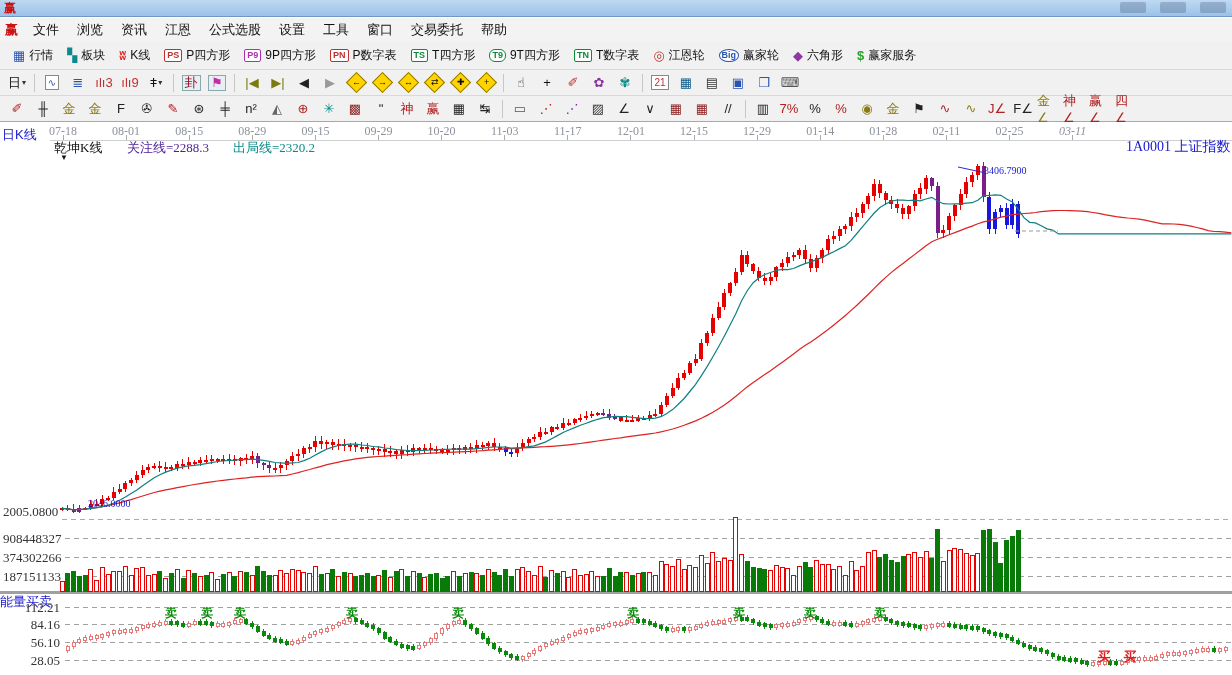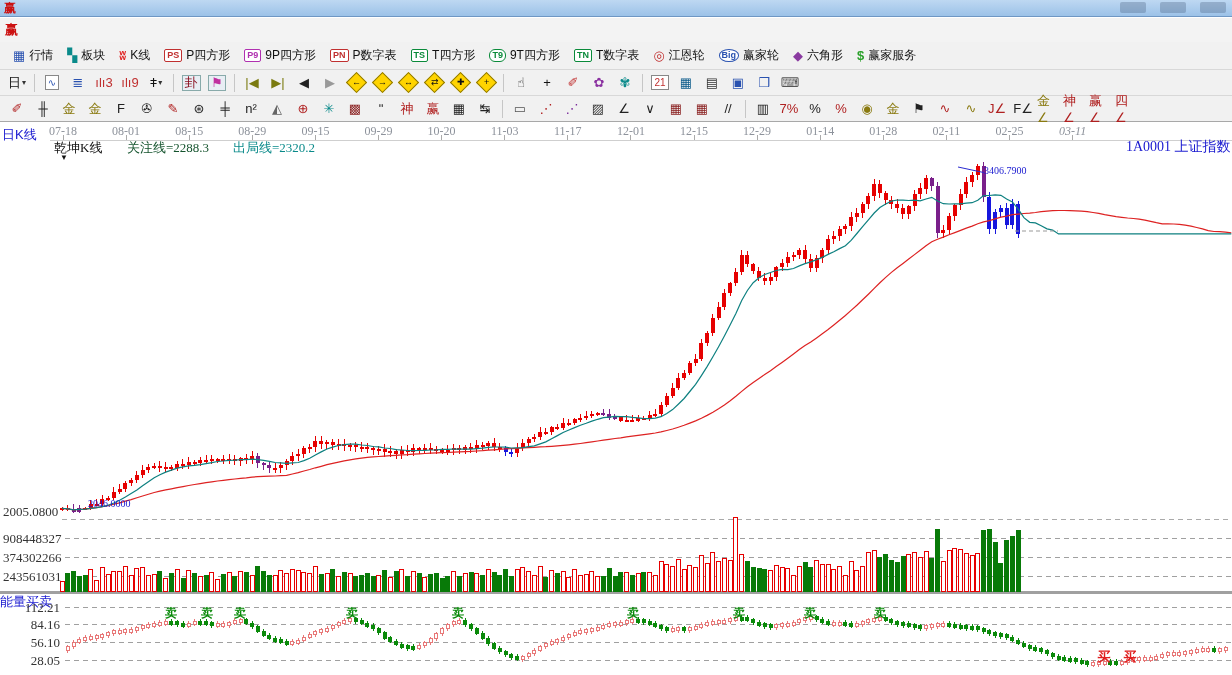--- a/index.html
+++ b/index.html
@@ -58,20 +58,32 @@
     <span class="logo">赢</span>
     <div class="wincontrols">
       <span class="winbtn"></span>
       <span class="winbtn"></span>
       <span class="winbtn"></span>
     </div>
   </div>
 
   <div class="menubar">
     <span class="logo">赢</span>
+    <div id="menu-items" style="display:flex;">
+        <div class="menu-item">文件</div>
+        <div class="menu-item">浏览</div>
+        <div class="menu-item">资讯</div>
+        <div class="menu-item">江恩</div>
+        <div class="menu-item">公式选股</div>
+        <div class="menu-item">设置</div>
+        <div class="menu-item">工具</div>
+        <div class="menu-item">窗口</div>
+        <div class="menu-item">交易委托</div>
+        <div class="menu-item">帮助</div>
+      </div>
   </div>
 
   <div class="toolbar tb1" id="toolbar-main">
       <div class="tbtn">
         <span class="ticon" style="color: rgb(42, 82, 176);">▦</span>
         <span>行情</span>
       </div>
       <div class="tbtn">
         <span class="ticon" style="color: rgb(10, 138, 138);">▚</span>
         <span>板块</span>
@@ -1340,28 +1352,28 @@
         <div class="datelab" style="left: 734.1px;">12-29</div>
         <div class="datelab" style="left: 797.2px;">01-14</div>
         <div class="datelab" style="left: 860.3px;">01-28</div>
         <div class="datelab" style="left: 923.4px;">02-11</div>
         <div class="datelab" style="left: 986.5px;">02-25</div>
         <div class="datelab" style="left: 1049.6px; font-style: italic;">03-11</div>
       </div>
 
     <div class="clabel sans blue" style="left:2px;top:4px;">日K线</div>
     <div class="clabel" style="left:54px;top:17px;color:#111;"><span>乾坤K线</span><span style="font-size:8px;position:absolute;left:6px;top:14px;color:#111;">▼</span></div>
-    <div class="clabel" style="left:127px;top:17px;color:#14532d;">关注线=2288.3</div>
+    <div class="clabel" style="left:127px;top:17px;color:#4c1d95;">关注线=2288.3</div>
     <div class="clabel" style="left:233px;top:17px;color:#0a8a8a;">出局线=2320.2</div>
     <div class="clabel blue" style="left:1126px;top:16px;font-size:14px;">1A0001 上证指数</div>
     <div class="clabel blue" style="left:984px;top:43px;font-size:10px;">3406.7900</div>
     <div class="clabel blue" style="left:88px;top:376px;font-size:10px;">2046.0000</div>
     <div class="clabel" style="left:3px;top:382px;">2005.0800</div>
     <div class="clabel" style="left:3px;top:409px;">908448327</div>
     <div class="clabel" style="left:3px;top:428px;">374302266</div>
-    <div class="clabel" style="left:3px;top:447px;">243561031</div>
+    <div class="clabel" style="left:3px;top:447px;">187151133</div>
     <div class="clabel sans blue" style="left:0px;top:471px;">能量买卖</div>
     <div class="clabel" style="left:0px;top:478px;width:60px;text-align:right;">112.21</div>
     <div class="clabel" style="left:0px;top:495px;width:60px;text-align:right;">84.16</div>
     <div class="clabel" style="left:0px;top:513px;width:60px;text-align:right;">56.10</div>
     <div class="clabel" style="left:0px;top:531px;width:60px;text-align:right;">28.05</div>
   </div>
 </div>
 
 </body></html>

